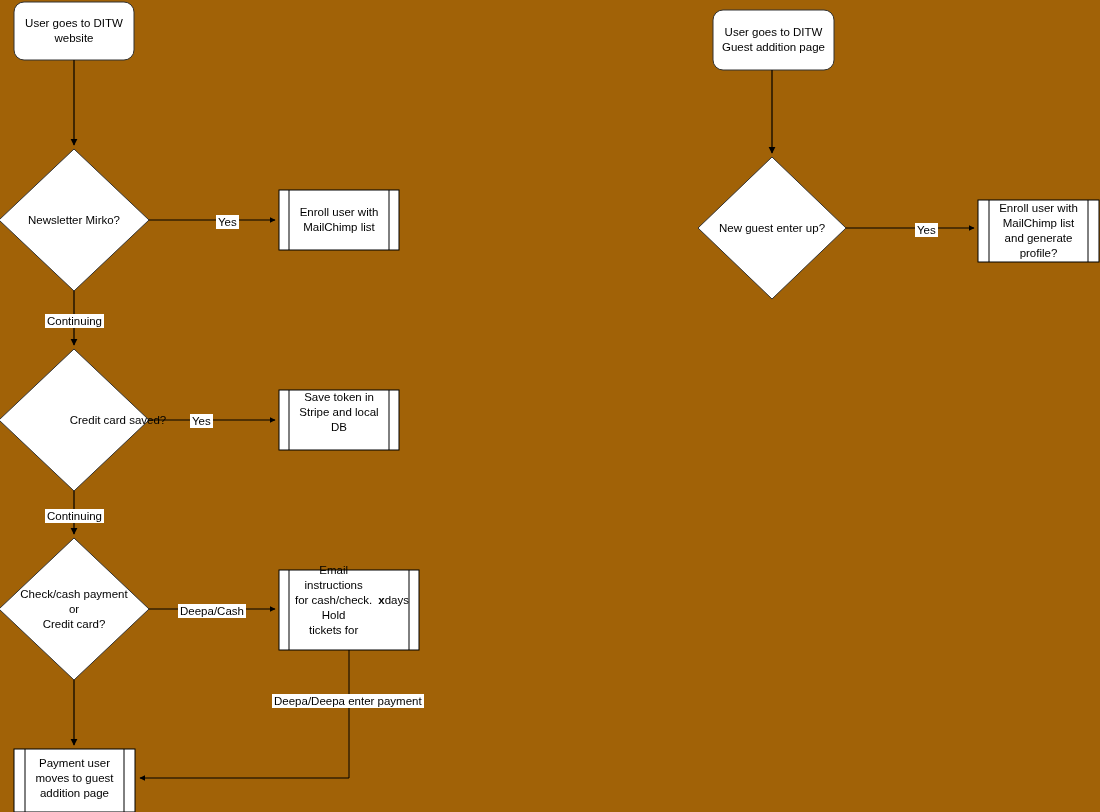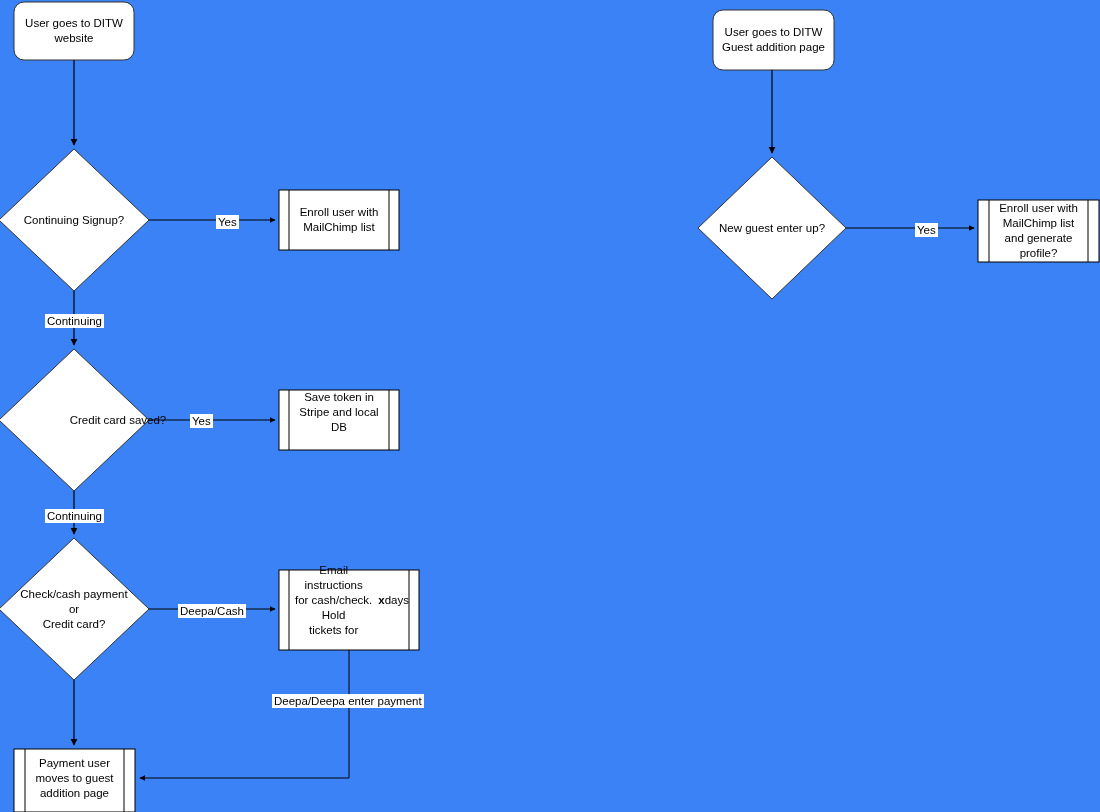--- a/index.html
+++ b/index.html
@@ -9,21 +9,21 @@
     background: #ffffff;
   }
   body {
     font-family: "Liberation Sans", sans-serif;
     color: #000000;
   }
   #canvas {
     position: relative;
     width: 1100px;
     height: 812px;
-    background: #3b82f6;
+    background: #a16207;
     overflow: hidden;
   }
   #diagram-svg {
     position: absolute;
     left: 0;
     top: 0;
     width: 1100px;
     height: 812px;
   }
   .shape-stroke {
@@ -150,21 +150,21 @@
     <path d="M 349 650 L 349 778 L 140 778" class="edge-line-thin" marker-end="url(#arrow)"></path>
 
     <line x1="772" y1="70" x2="772" y2="153" class="edge-line" marker-end="url(#arrow)"></line>
 
     <line x1="846" y1="228" x2="974" y2="228" class="edge-line-thin" marker-end="url(#arrow)"></line>
   </svg>
 
   <div class="node-text" style="left:14px; top:2px; width:120px; height:58px;">User goes to DITW
 website</div>
 
-  <div class="node-text" style="left:-1px; top:206px; width:150px; height:28px;">Continuing Signup?</div>
+  <div class="node-text" style="left:-1px; top:206px; width:150px; height:28px;">Newsletter Mirko?</div>
 
   <div class="node-text" style="left:289px; top:190px; width:100px; height:60px;">Enroll user with
 MailChimp list</div>
 
   <div class="node-text" style="left:-1px; top:406px; width:150px; height:28px;margin-left:44px;">Credit card saved?</div>
 
   <div class="node-text" style="left:289px; top:390px; width:100px; height:44px;">Save token in
 Stripe and local
 DB</div>
 

